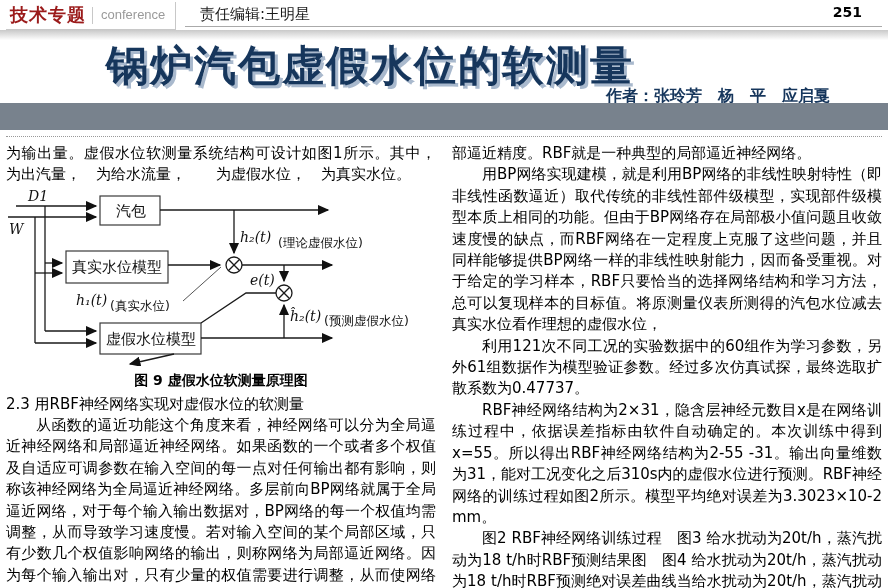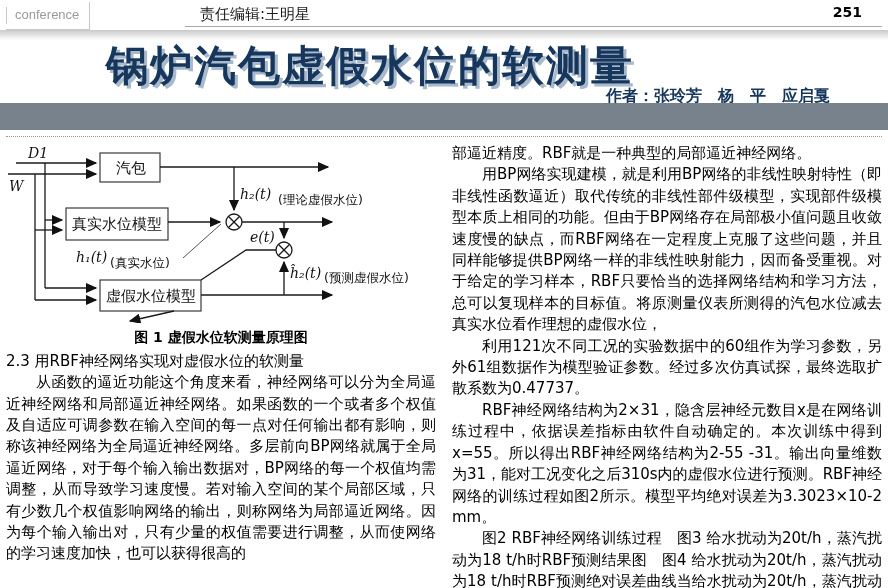--- a/index.html
+++ b/index.html
@@ -64,36 +64,38 @@
   svg text{fill:#111;}
   svg .cn{font-family:"DejaVu Sans",sans-serif;font-size:15px;}
   svg .mt{font-family:"DejaVu Serif","Liberation Serif",serif;font-style:italic;font-size:14px;}
   svg .nt{font-family:"DejaVu Sans",sans-serif;font-size:12.5px;}
 </style>
 </head>
 <body>
 
 <div class="header">
   <div class="brand-box">
+    <span class="topic" id="topic" style="color: rgb(155, 27, 27);">技术专题</span>
     <span class="conf">conference</span>
   </div>
   <div class="editor">责任编辑:王明星</div>
   <div class="header-rule"></div>
   <div class="pageno">251</div>
 </div>
 <div class="grad-band"></div>
 
 <div class="doc-title" id="doc-title" style="color: rgb(22, 54, 92);">锅炉汽包虚假水位的软测量</div>
 <div class="authors" id="authors" style="color: rgb(22, 54, 92);">作者：张玲芳　杨　平　应启戛</div>
 <div class="slate-bar" id="slate-bar" style="background: rgb(120, 130, 141);"></div>
 <div class="dotted-rule"></div>
 
 <div class="columns">
 
   <div class="col">
+    <p>为输出量。虚假水位软测量系统结构可设计如图1所示。其中，　为出汽量，　为给水流量，　　为虚假水位，　为真实水位。</p>
 
     <div class="figure-wrap">
       <svg width="424" height="177" viewBox="0 0 424 177">
         <defs>
           <marker id="ah" markerWidth="10" markerHeight="8" refX="8" refY="4" orient="auto">
             <path d="M0,0 L9,4 L0,8 z" fill="#111"></path>
           </marker>
         </defs>
 
         <line class="ln" x1="10" y1="17" x2="90" y2="17" marker-end="url(#ah)"></line>
@@ -144,21 +146,21 @@
         <text class="cn" x="66" y="83">真实水位模型</text>
         <text class="cn" x="100" y="155">虚假水位模型</text>
         <text class="mt" x="234" y="53">h₂(t)</text>
         <text class="nt" x="272" y="58">(理论虚假水位)</text>
         <text class="mt" x="244" y="96">e(t)</text>
         <text class="mt" x="70" y="116">h₁(t)</text>
         <text class="nt" x="104" y="121">(真实水位)</text>
         <text class="mt" x="284" y="132">ĥ₂(t)</text>
         <text class="nt" x="318" y="136">(预测虚假水位)</text>
       </svg>
-      <div class="figure-caption">图 1 虚假水位软测量原理图</div>
+      <div class="figure-caption">图 9 虚假水位软测量原理图</div>
     </div>
 
     <p class="section-heading">2.3 用RBF神经网络实现对虚假水位的软测量</p>
     <p class="indent">从函数的逼近功能这个角度来看，神经网络可以分为全局逼近神经网络和局部逼近神经网络。如果函数的一个或者多个权值及自适应可调参数在输入空间的每一点对任何输出都有影响，则称该神经网络为全局逼近神经网络。多层前向BP网络就属于全局逼近网络，对于每个输入输出数据对，BP网络的每一个权值均需调整，从而导致学习速度慢。若对输入空间的某个局部区域，只有少数几个权值影响网络的输出，则称网络为局部逼近网络。因为每个输入输出对，只有少量的权值需要进行调整，从而使网络的学习速度加快，也可以获得很高的</p>
   </div>
 
   <div class="col">
     <p>部逼近精度。RBF就是一种典型的局部逼近神经网络。</p>
     <p class="indent">用BP网络实现建模，就是利用BP网络的非线性映射特性（即非线性函数逼近）取代传统的非线性部件级模型，实现部件级模型本质上相同的功能。但由于BP网络存在局部极小值问题且收敛速度慢的缺点，而RBF网络在一定程度上克服了这些问题，并且同样能够提供BP网络一样的非线性映射能力，因而备受重视。对于给定的学习样本，RBF只要恰当的选择网络结构和学习方法，总可以复现样本的目标值。将原测量仪表所测得的汽包水位减去真实水位看作理想的虚假水位，</p>
     <p class="indent">利用121次不同工况的实验数据中的60组作为学习参数，另外61组数据作为模型验证参数。经过多次仿真试探，最终选取扩散系数为0.47737。</p>

